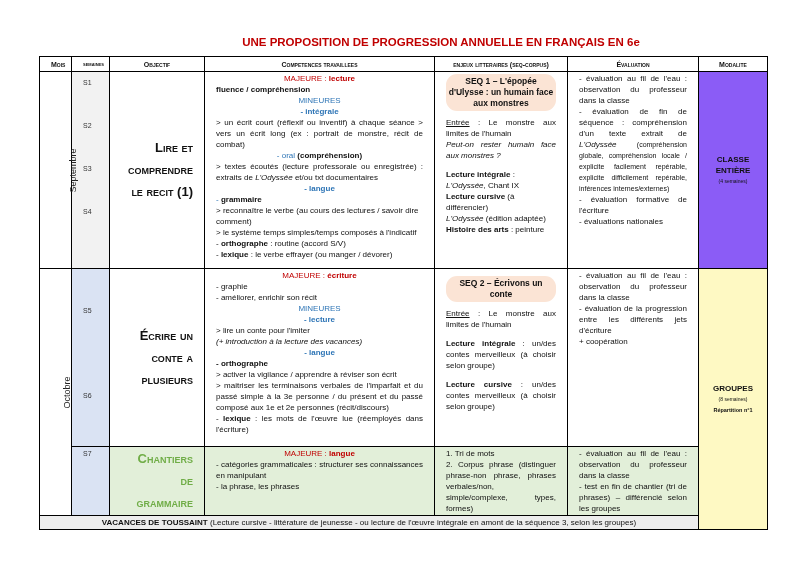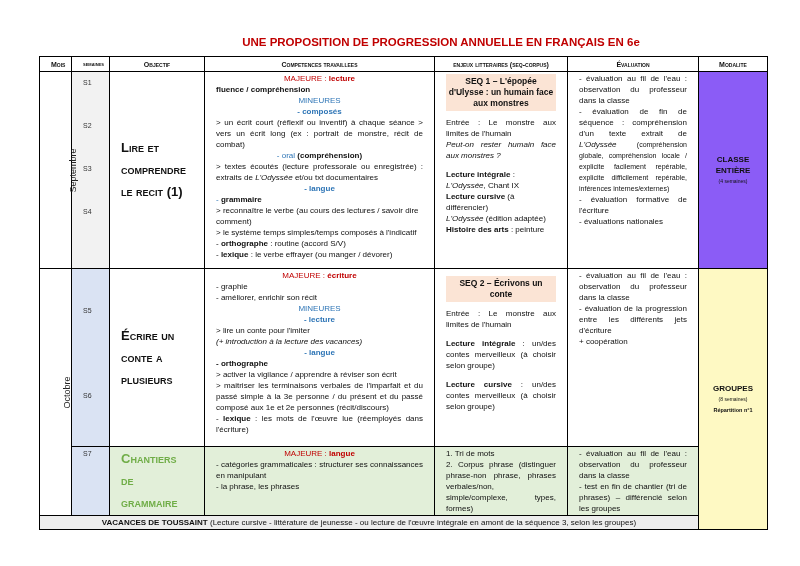--- a/index.html
+++ b/index.html
@@ -11,32 +11,32 @@
                table-layout: fixed; font-size: 8px; line-height: 11px; }
   table.prog td, table.prog th { border: 1px solid #000; vertical-align: top; padding: 1px 11px; }
   th { font-weight: bold; font-size: 7px; text-align: center; vertical-align: middle !important; height: 10px; font-variant: small-caps; }
   th .sm { font-size: 5px; }
   .mois { text-align: center; vertical-align: middle !important; }
   .mois span { display: inline-block; transform: rotate(-90deg); white-space: nowrap; font-size: 9px; color: #222; }
   .sem { font-size: 7px; color: #333; }
   .sem-grey { background: #f2f2f2; }
   .sem-blue { background: #dae3f3; }
   .sem-list { display: flex; flex-direction: column; justify-content: space-around; height: 100%; }
-  .obj { text-align: left; vertical-align: middle !important; font-weight: bold; font-size: 13px;
+  .obj { text-align: right; vertical-align: middle !important; font-weight: bold; font-size: 13px;
          line-height: 22px; font-variant: small-caps; }
   .obj-green { color: #70ad47; }
   .green-bg { background: #e2efd9; }
   .c { text-align: center; }
   .red { color: #c00000; }
   .blue { color: #2e75b6; }
   .b { font-weight: bold; }
   .i { font-style: italic; }
-  .u { }
+  .u { text-decoration: underline; }
   .j { text-align: justify; }
-  .seq-head { background: #fbe4d5; text-align: center; font-weight: bold; font-size: 8.5px; padding: 2px 2px; margin: 1px 0 6px; }
+  .seq-head { background: #fbe4d5; text-align: center; font-weight: bold; font-size: 8.5px; padding: 2px 2px; margin: 1px 0 6px; border-radius: 11px; }
   .mod { text-align: center; vertical-align: middle !important; font-weight: bold; font-size: 8px; }
   .mod small { display: block; font-weight: normal; font-size: 5px; }
   .mod .rep { font-size: 5.5px; font-weight: bold; display: block; }
   .mod-grey { background: #8b5cf6; }
   .mod-blue { background: #fef9c3; }
   .vac { background: #ededed; text-align: center; font-size: 8px; }
   .gap { height: 8px; }
 </style>
 </head>
 <body>
@@ -76,21 +76,21 @@
     </td>
     <td class="obj">
       <div>Lire et</div>
       <div>comprendre</div>
       <div>le recit (1)</div>
     </td>
     <td>
       <div class="c red"><span>MAJEURE : </span><span class="b">lecture</span></div>
       <div class="b">fluence / compréhension</div>
       <div class="c blue">MINEURES</div>
-      <div class="c blue b">- composés</div>
+      <div class="c blue b">- intégrale</div>
       <div class="j">&gt; un écrit court (réflexif ou inventif) à chaque séance &gt; vers un écrit long (ex : portrait de monstre, récit de combat)</div>
       <div class="c"><span class="blue">- oral</span><span class="b"> (compréhension)</span></div>
       <div class="j"><span>&gt; textes écoutés (lecture professorale ou enregistrée) : extraits de </span><span class="i">L'Odyssée</span><span> et/ou txt documentaires</span></div>
       <div class="c blue b">- langue</div>
       <div><span class="blue">- </span><span class="b">grammaire</span></div>
       <div>&gt; reconnaître le verbe (au cours des lectures / savoir dire comment)</div>
       <div>&gt; le système temps simples/temps composés à l'indicatif</div>
       <div>- <span class="b">orthographe</span><span> : routine (accord S/V)</span></div>
       <div>- <span class="b">lexique</span><span> : le verbe effrayer (ou manger / dévorer)</span></div>
     </td>

